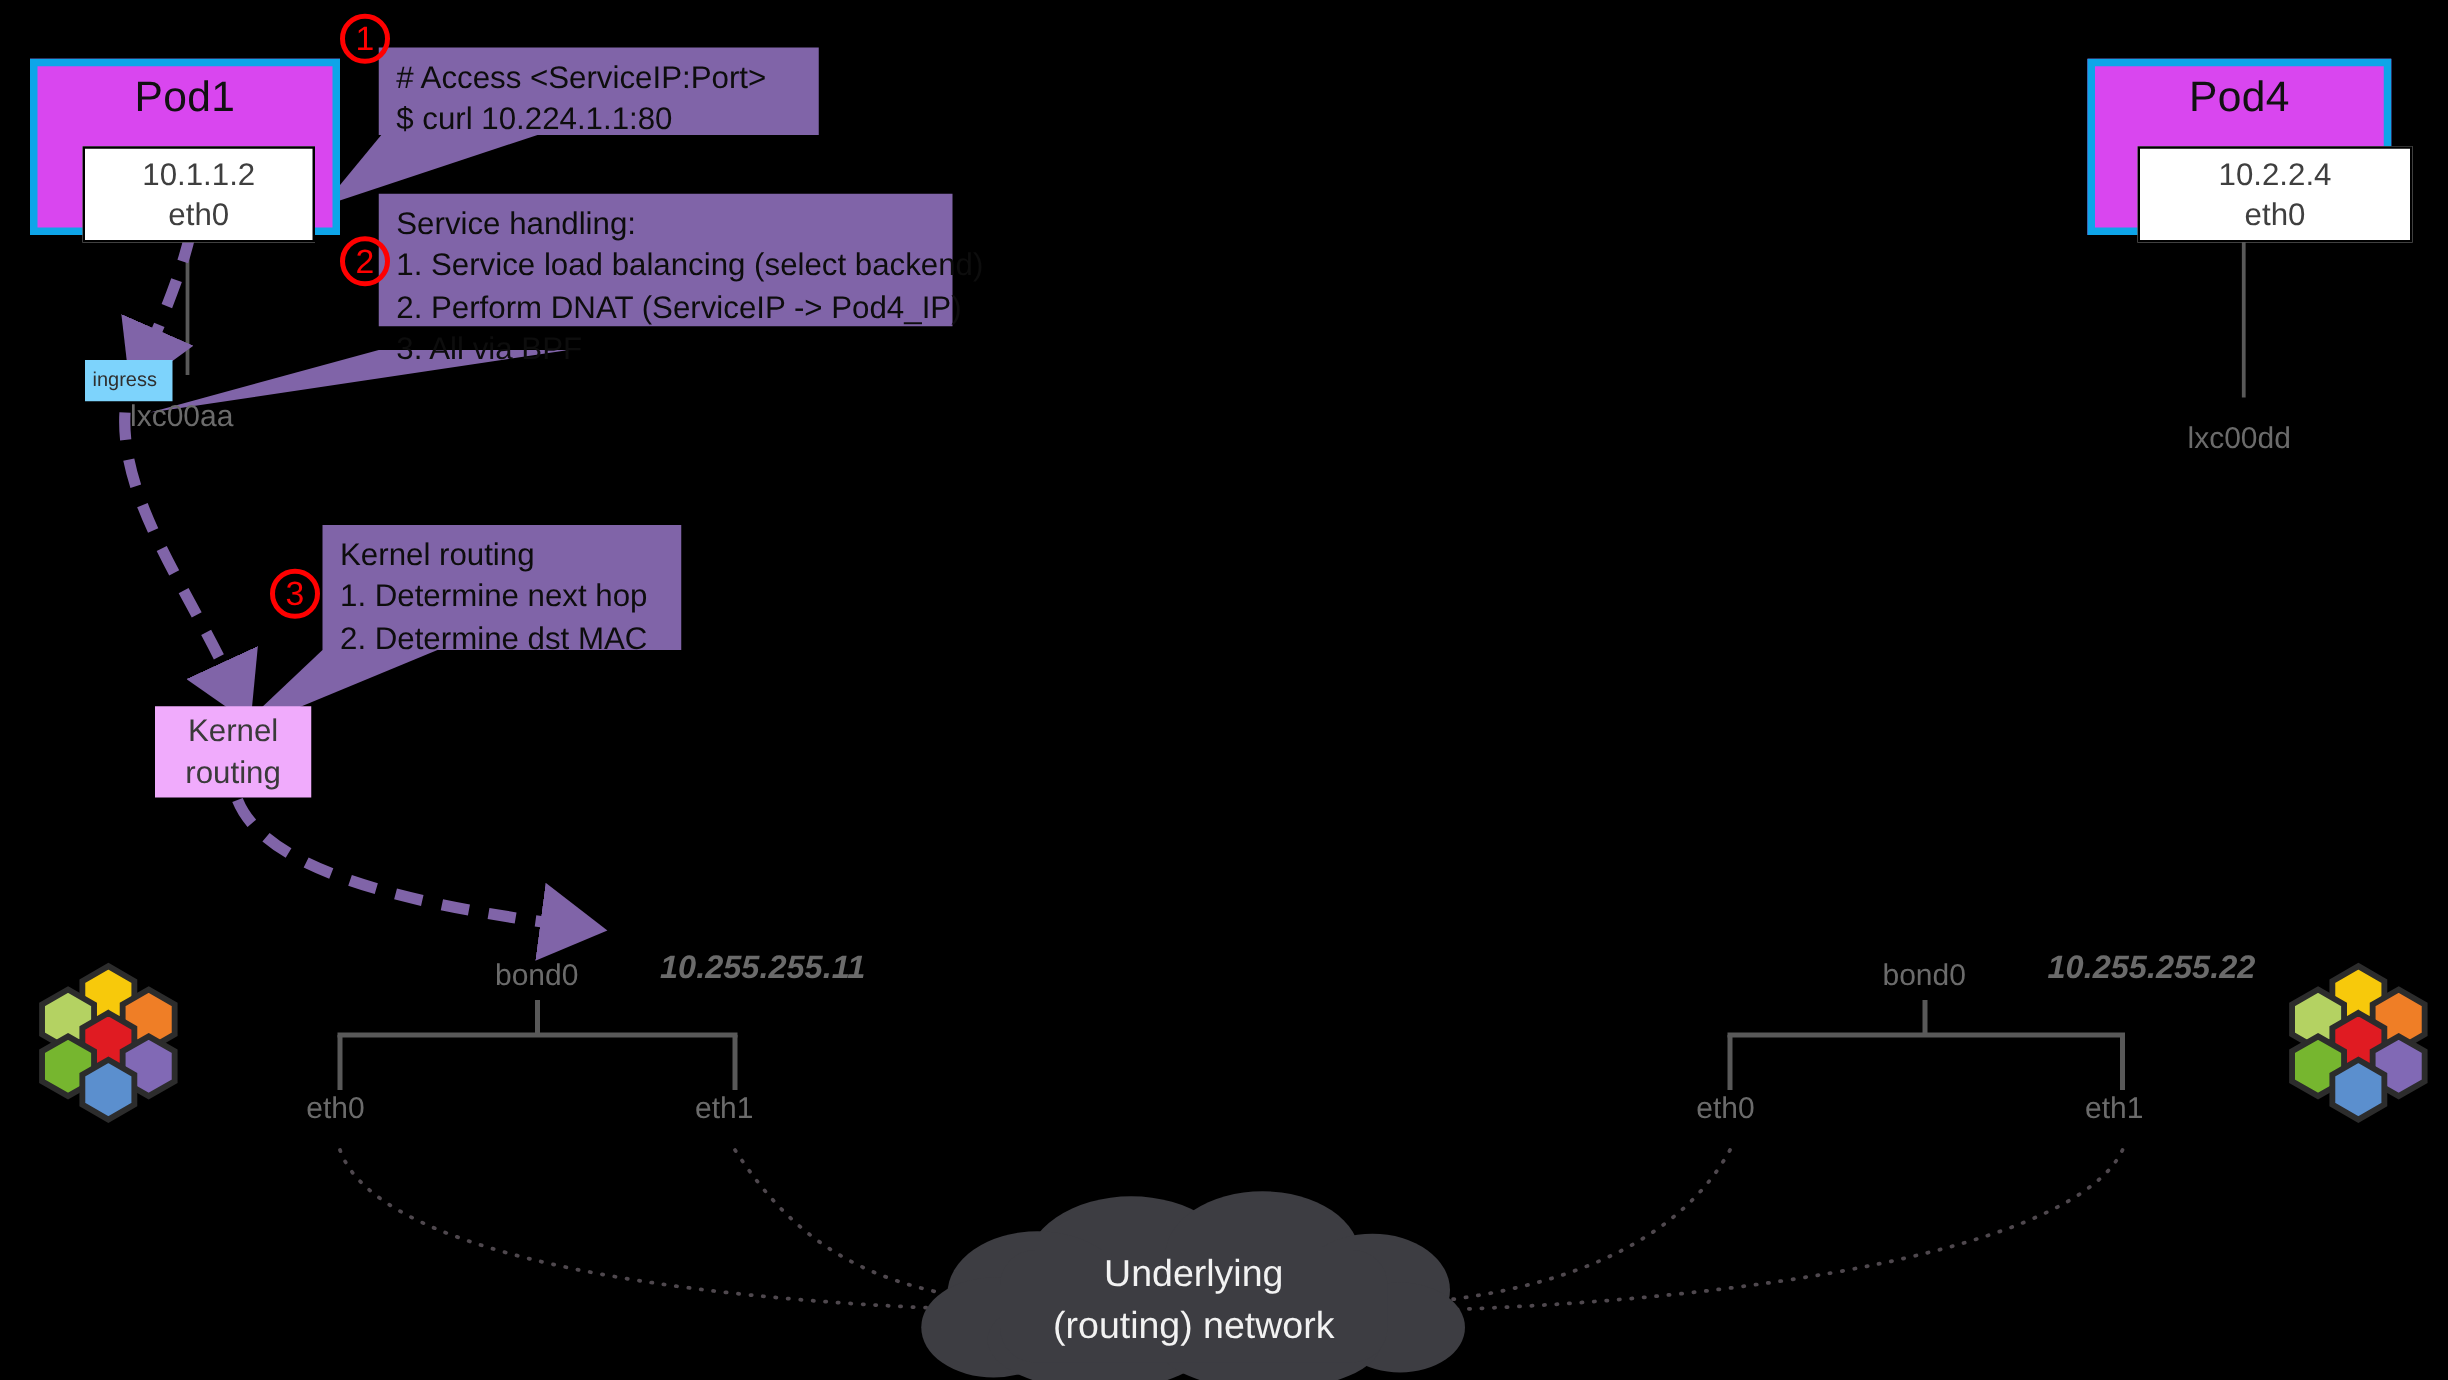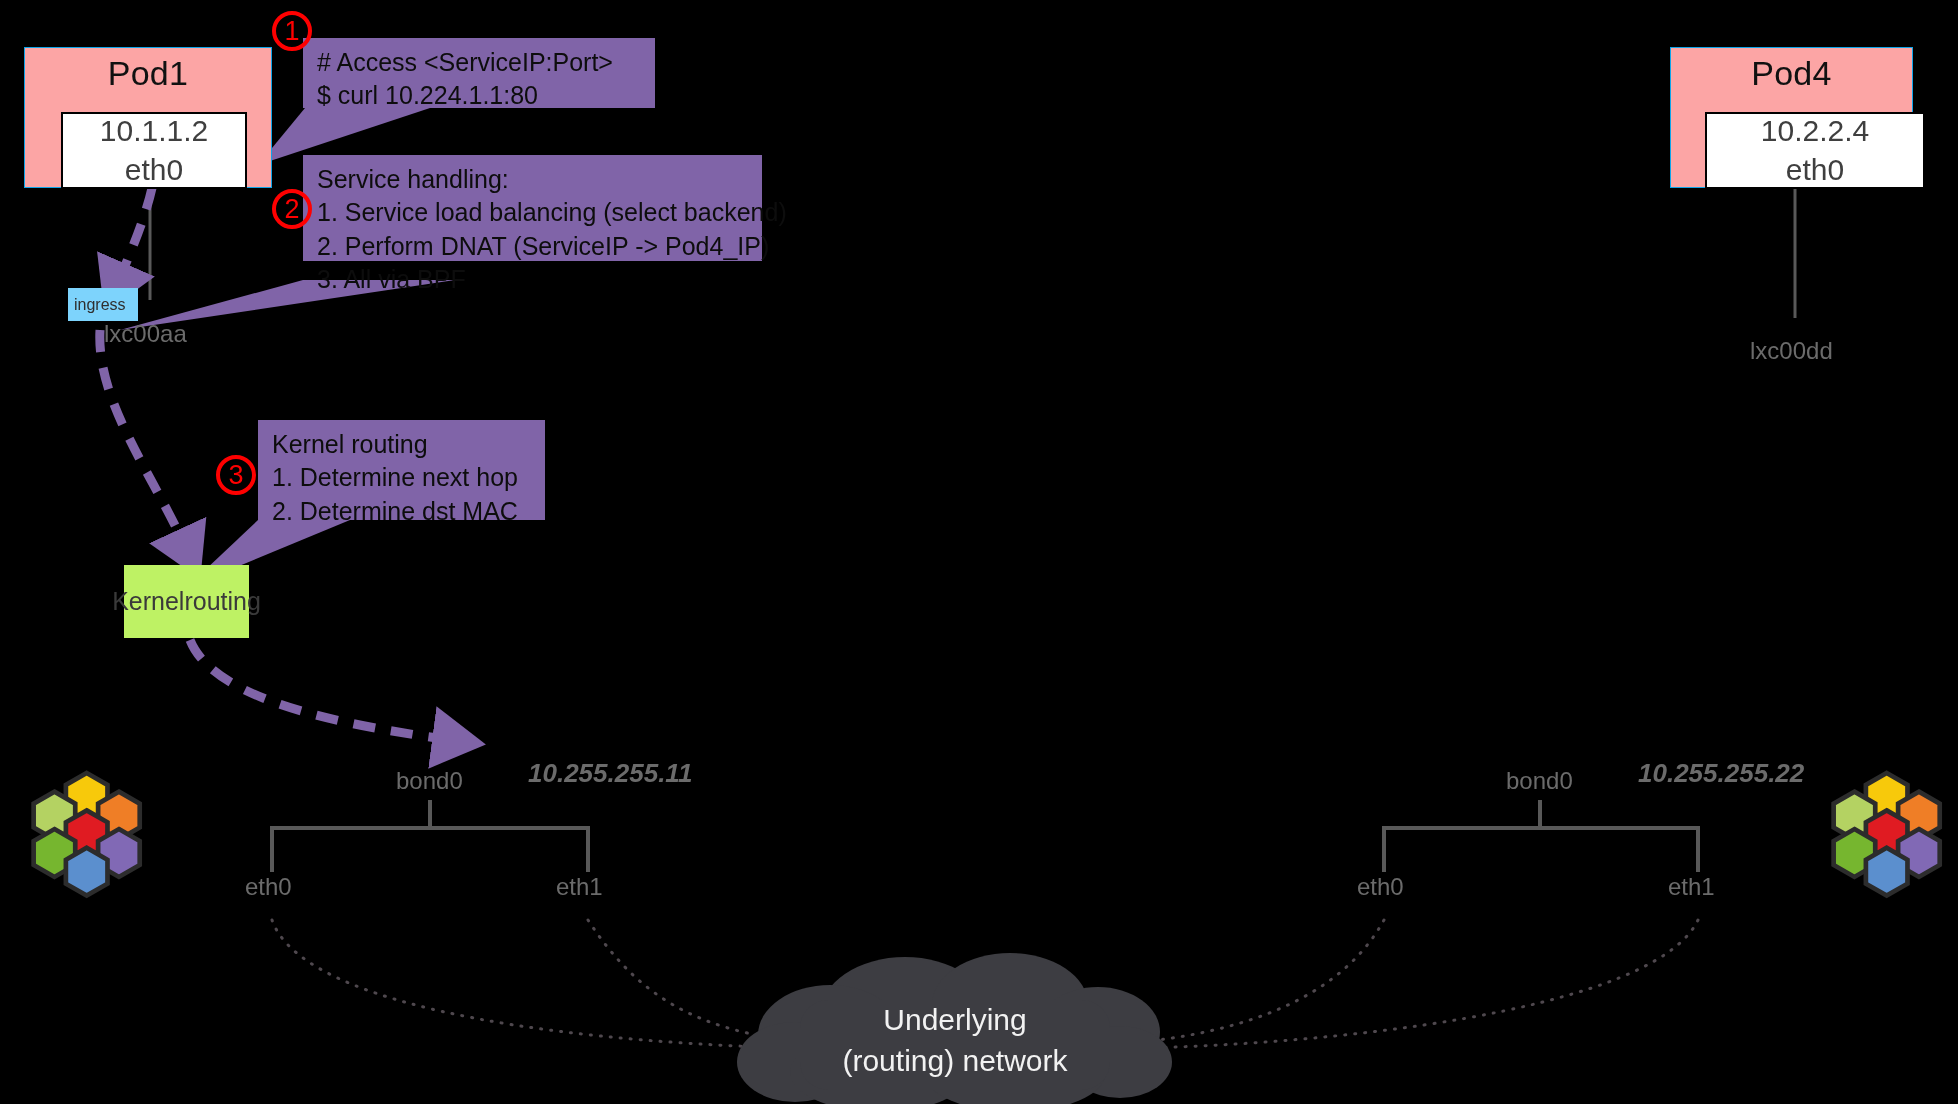--- a/index.html
+++ b/index.html
@@ -3,38 +3,38 @@
 <meta charset="utf-8">
 <title>Cilium Service Datapath Diagram</title>
 <style>
   html,body{margin:0;padding:0;background:#000;}
   body{width:1958px;height:1104px;position:relative;overflow:hidden;
        font-family:"Liberation Sans","DejaVu Sans",sans-serif;}
   #canvas{position:absolute;inset:0;width:1958px;height:1104px;}
   svg.layer{position:absolute;left:0;top:0;width:1958px;height:1104px;pointer-events:none;}
 
   
-  .pod{position:absolute;background:#fca5a5;border:1px solid #0ea5e9;box-sizing:border-box;}
+  .pod{position:absolute;background:#d946ef;border:6px solid #0ea5e9;box-sizing:border-box;}
   .pod-title{position:absolute;left:0;right:0;top:6px;text-align:center;
              font-size:34px;color:#111;letter-spacing:.3px;}
   .pod-if{position:absolute;border:2px solid #000;box-sizing:border-box;background:#fff;
           display:flex;flex-direction:column;align-items:center;justify-content:center;}
-  .pod-if span{font-size:30px;color:#3f3f3f;line-height:1.28;}
+  .pod-if span{font-size:25px;color:#3f3f3f;line-height:1.28;}
 
   
   .chip{position:absolute;background:#7dd3fc;color:#2f2f2f;font-size:16px;
         padding:2px 6px;box-sizing:border-box;display:flex;align-items:center;}
 
   
   .iflabel{position:absolute;color:#6b6b6b;font-size:24px;white-space:nowrap;}
   .iplabel{position:absolute;color:#6b6b6b;font-size:26px;font-weight:bold;white-space:nowrap;font-style:italic;}
 
   
-  .knode{position:absolute;background:#bef264;color:#3a3a3a;display:flex;
-         flex-direction:row;align-items:center;justify-content:center;
+  .knode{position:absolute;background:#f0abfc;color:#3a3a3a;display:flex;
+         flex-direction:column;align-items:center;justify-content:center;
          font-size:25px;line-height:1.3;box-sizing:border-box;}
 
   
   .callout{position:absolute;background:#8064a8;color:#0d0d0d;box-sizing:border-box;
            padding:8px 14px;font-size:25px;line-height:1.33;}
   .callout div{white-space:nowrap;}
 
   
   .badge{position:absolute;width:40px;height:40px;border:4px solid #ff0000;border-radius:50%;
          color:#ff0000;font-size:27px;display:flex;align-items:center;justify-content:center;

